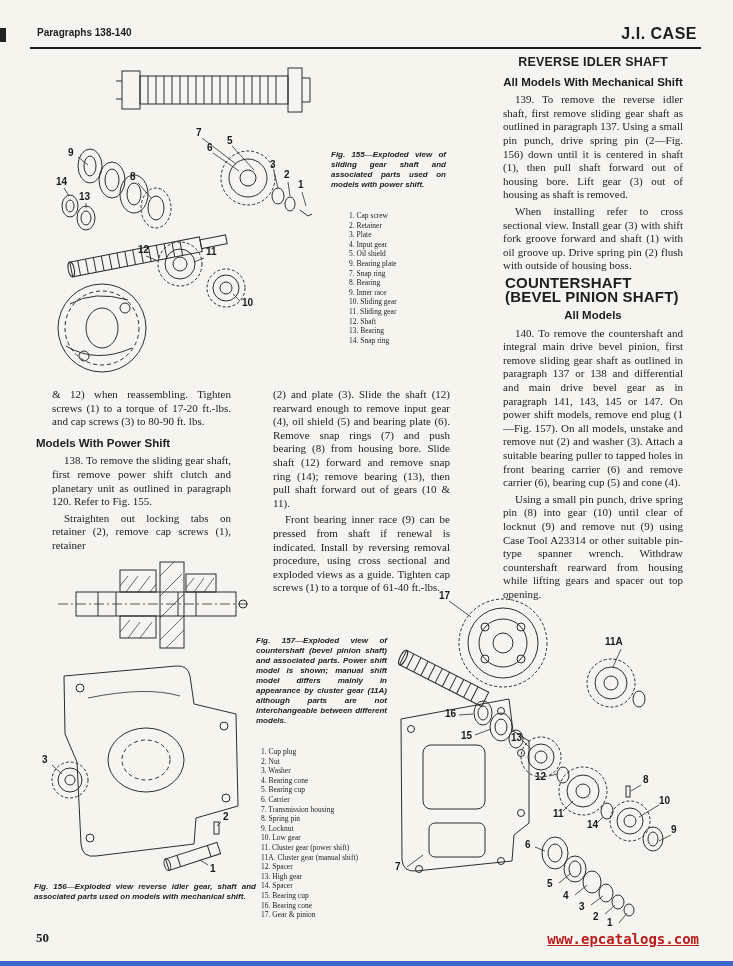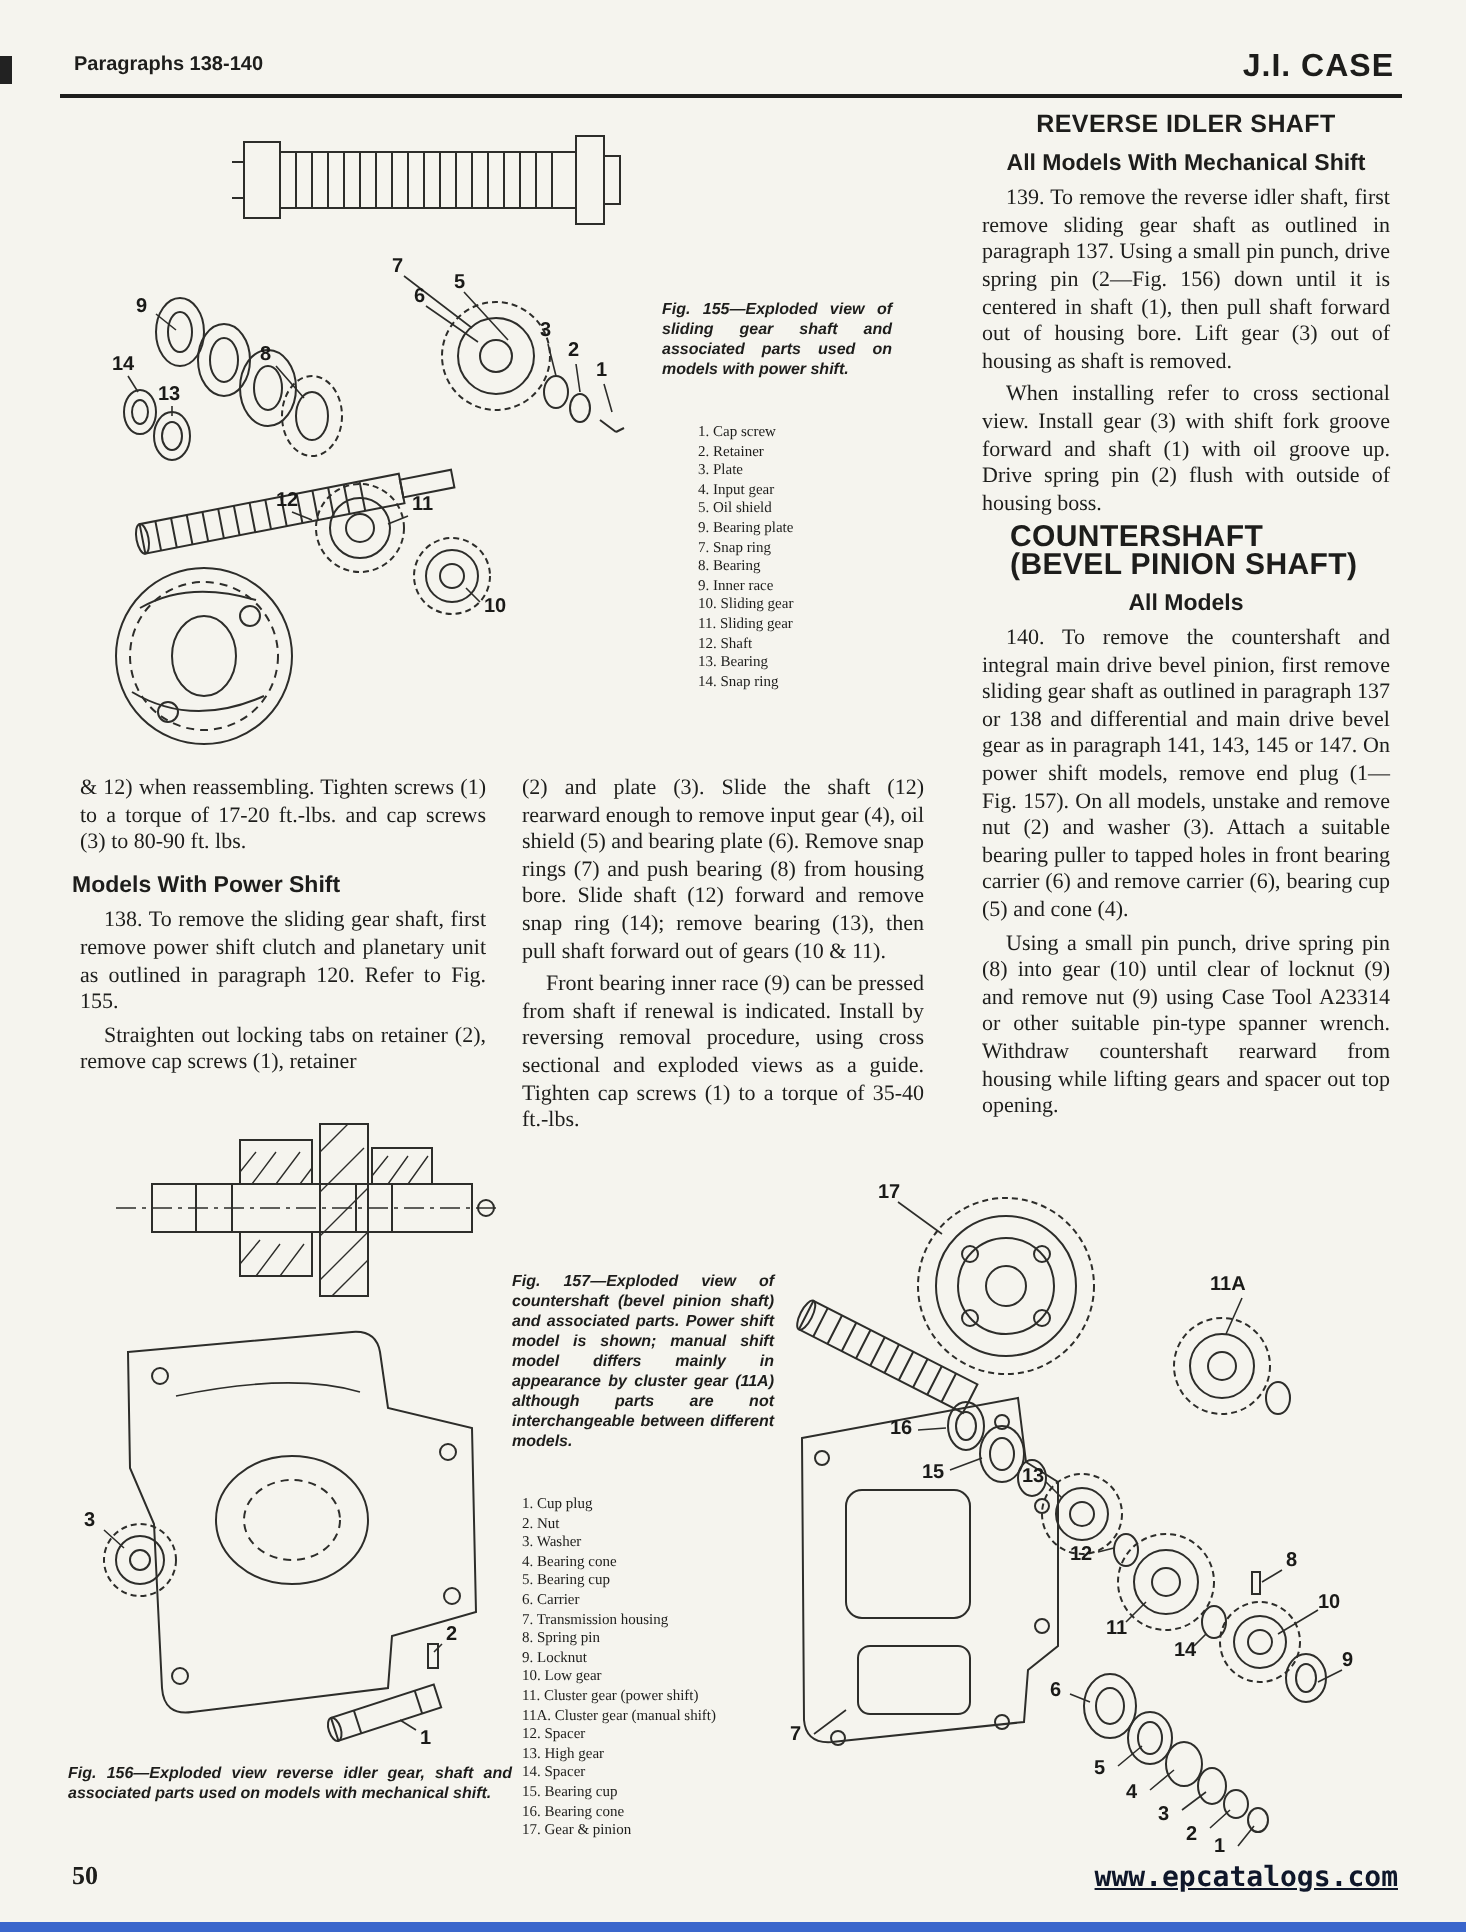--- a/index.html
+++ b/index.html
@@ -4,33 +4,33 @@
 <style>
   *{margin:0;padding:0;box-sizing:border-box}
   body{background:#d9d8d3;font-family:"Liberation Serif",serif;color:#1d1d1b}
   .page{position:relative;width:733px;height:966px;background:#f5f4ee;overflow:hidden}
   .abs{position:absolute}
   .hdr-left{position:absolute;left:37px;top:27px;font-family:"Liberation Sans",sans-serif;font-weight:bold;font-size:10px}
   .hdr-right{position:absolute;right:36px;top:25px;font-family:"Liberation Sans",sans-serif;font-weight:bold;font-size:16px;letter-spacing:.5px}
   .hrule{position:absolute;left:30px;right:32px;top:47px;height:2px;background:#1d1d1b}
   .artifact{position:absolute;left:0;top:28px;width:6px;height:14px;background:#222}
   .body-col{font-size:11px;line-height:13.6px;text-align:justify}
-  .body-col p{margin:0 4px 3px}
+  .body-col p{margin:0 16px 3px}
   p.ind{text-indent:12px}
   .sans{font-family:"Liberation Sans",sans-serif;font-weight:bold}
   .sec-head{font-size:12.5px;text-align:center;letter-spacing:.2px;margin:2px 0 6px}
   .sec-head2{font-size:15px;letter-spacing:.2px;margin:0 18px 6px}
   .sub-head{font-size:11.5px;margin:2px 0 4px;text-align:center}
   .sub-head2{font-size:11.5px;margin:6px 0 4px;text-align:center}
   .mini-head{font-family:"Liberation Sans",sans-serif;font-weight:bold;font-size:11.5px;margin:8px 0 4px}
   .caption{font-family:"Liberation Sans",sans-serif;font-weight:bold;font-style:italic;font-size:8px;line-height:10px;text-align:justify}
   .parts{font-size:7.5px;line-height:9.6px}
   .parts div{white-space:nowrap}
   .pgnum{position:absolute;left:36px;top:930px;font-family:Liberation Serif, serif;font-weight:bold;font-size:13px}
-  .weblink{position:absolute;right:34px;top:931px;font-family:"DejaVu Sans Mono",monospace;font-weight:bold;font-size:14px;color:#0f172a;text-decoration:underline;cursor:pointer}
+  .weblink{position:absolute;right:34px;top:931px;font-family:"DejaVu Sans Mono",monospace;font-weight:bold;font-size:14px;color:#b91c1c;text-decoration:underline;cursor:pointer}
   .bluebar{position:absolute;left:0;right:0;bottom:0;height:5px;background:#3a66cc}
   svg{display:block}
 </style>
 </head>
 <body>
 
 <div class="page">
 
   <div class="artifact"></div>
   <div class="hdr-left">Paragraphs 138-140</div>
@@ -131,21 +131,21 @@
 
   <div class="abs body-col" style="left:36px;top:388px;width:211px">
     <p>&amp; 12) when reassembling. Tighten screws (1) to a torque of 17-20 ft.-lbs. and cap screws (3) to 80-90 ft. lbs.</p>
     <div class="mini-head">Models With Power Shift</div>
     <p class="ind">138. To remove the sliding gear shaft, first remove power shift clutch and planetary unit as outlined in paragraph 120. Refer to Fig. 155.</p>
     <p class="ind">Straighten out locking tabs on retainer (2), remove cap screws (1), retainer</p>
   </div>
 
   <div class="abs body-col" style="left:257px;top:388px;width:209px">
     <p>(2) and plate (3). Slide the shaft (12) rearward enough to remove input gear (4), oil shield (5) and bearing plate (6). Remove snap rings (7) and push bearing (8) from housing bore. Slide shaft (12) forward and remove snap ring (14); remove bearing (13), then pull shaft forward out of gears (10 &amp; 11).</p>
-    <p class="ind">Front bearing inner race (9) can be pressed from shaft if renewal is indicated. Install by reversing removal procedure, using cross sectional and exploded views as a guide. Tighten cap screws (1) to a torque of 35-40 ft.-lbs.</p>
+    <p class="ind">Front bearing inner race (9) can be pressed from shaft if renewal is indicated. Install by reversing removal procedure, using cross sectional and exploded views as a guide. Tighten cap screws (1) to a torque of 61-40 ft.-lbs.</p>
   </div>
 
   <svg class="abs" style="left:28px;top:556px" width="232" height="322" viewBox="0 0 232 322">
     <g stroke="#2d2d2a" stroke-width="1" fill="none">
       <path d="M30 48H222" stroke-dasharray="10 3 2 3" stroke-width="0.8"></path>
       <rect x="48" y="36" width="160" height="24"></rect>
       <path d="M70 36v24M88 36v24M150 36v24M168 36v24"></path>
       <rect x="92" y="14" width="36" height="22"></rect>
       <path d="M92 30l8 -10M98 36l12 -16M110 36l12 -16M122 36l6 -8" stroke-width="0.7"></path>
       <rect x="158" y="18" width="30" height="18"></rect>

